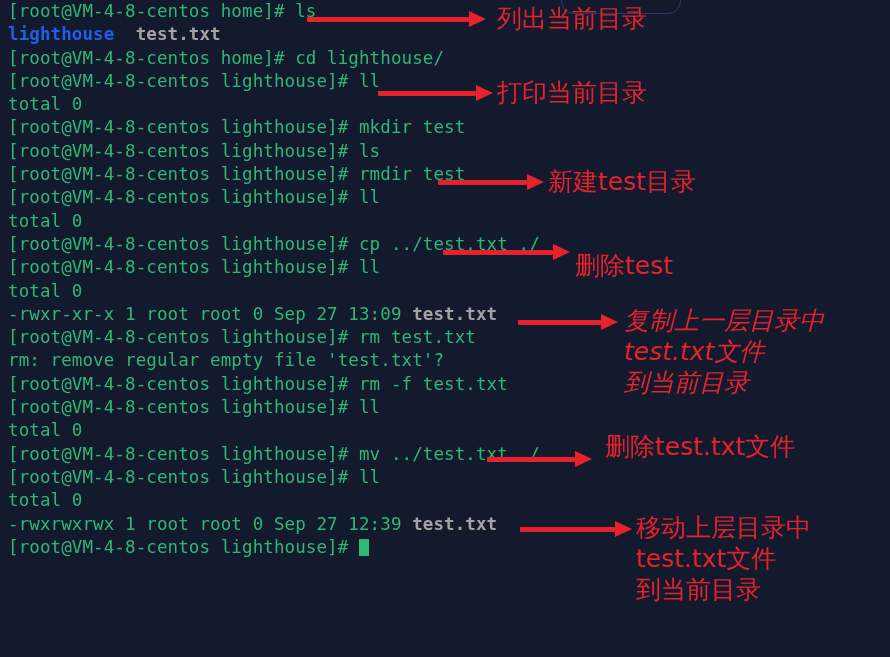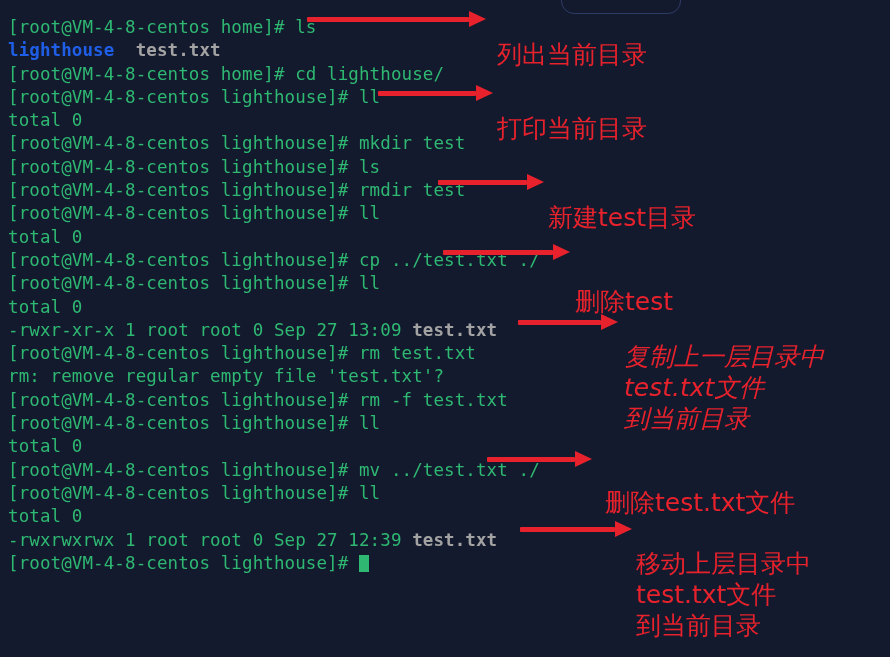--- a/index.html
+++ b/index.html
@@ -35,21 +35,21 @@
     background: transparent;
   }
 
   
   #terminal {
     position: absolute;
     left: 0;
     top: 0;
     width: 560px;
     padding-left: 8px;
-    padding-top: 16px;
+    padding-top: 0;
     box-sizing: border-box;
   }
   .tline {
     height: 23.3px;
     line-height: 23.3px;
     font-size: 17.5px;
     letter-spacing: 0.1px;
     white-space: pre;
     color: #2eb872;
   }
@@ -89,21 +89,20 @@
   }
 
   
   .note {
     position: absolute;
     color: #e8222c;
     font-family: "DejaVu Sans", "Liberation Sans", sans-serif;
     font-size: 25px;
     line-height: 31px;
     white-space: pre;
-    margin-top: 36px;
   }
 </style>
 </head>
 <body>
 
 <div id="screen">
 
   <div class="top-widget"></div>
 
   <div id="terminal">
@@ -158,21 +157,21 @@
         <div class="shaft" style="width: 83px;"></div>
         <div class="head" style="left: 83px;"></div>
       </div>
       <div class="note" style="left: 624px; top: 305px; font-style: italic;">复制上一层目录中
 test.txt文件
 到当前目录</div>
       <div class="arrow" style="left: 487px; top: 455px; width: 106px;">
         <div class="shaft" style="width: 88px;"></div>
         <div class="head" style="left: 88px;"></div>
       </div>
-      <div class="note" style="left: 605px; top: 451px;">删除test.txt文件</div>
+      <div class="note" style="left: 605px; top: 431px;">删除test.txt文件</div>
       <div class="arrow" style="left: 520px; top: 525px; width: 113px;">
         <div class="shaft" style="width: 95px;"></div>
         <div class="head" style="left: 95px;"></div>
       </div>
       <div class="note" style="left: 636px; top: 512px;">移动上层目录中
 test.txt文件
 到当前目录</div>
     </div>
 
 </div>

